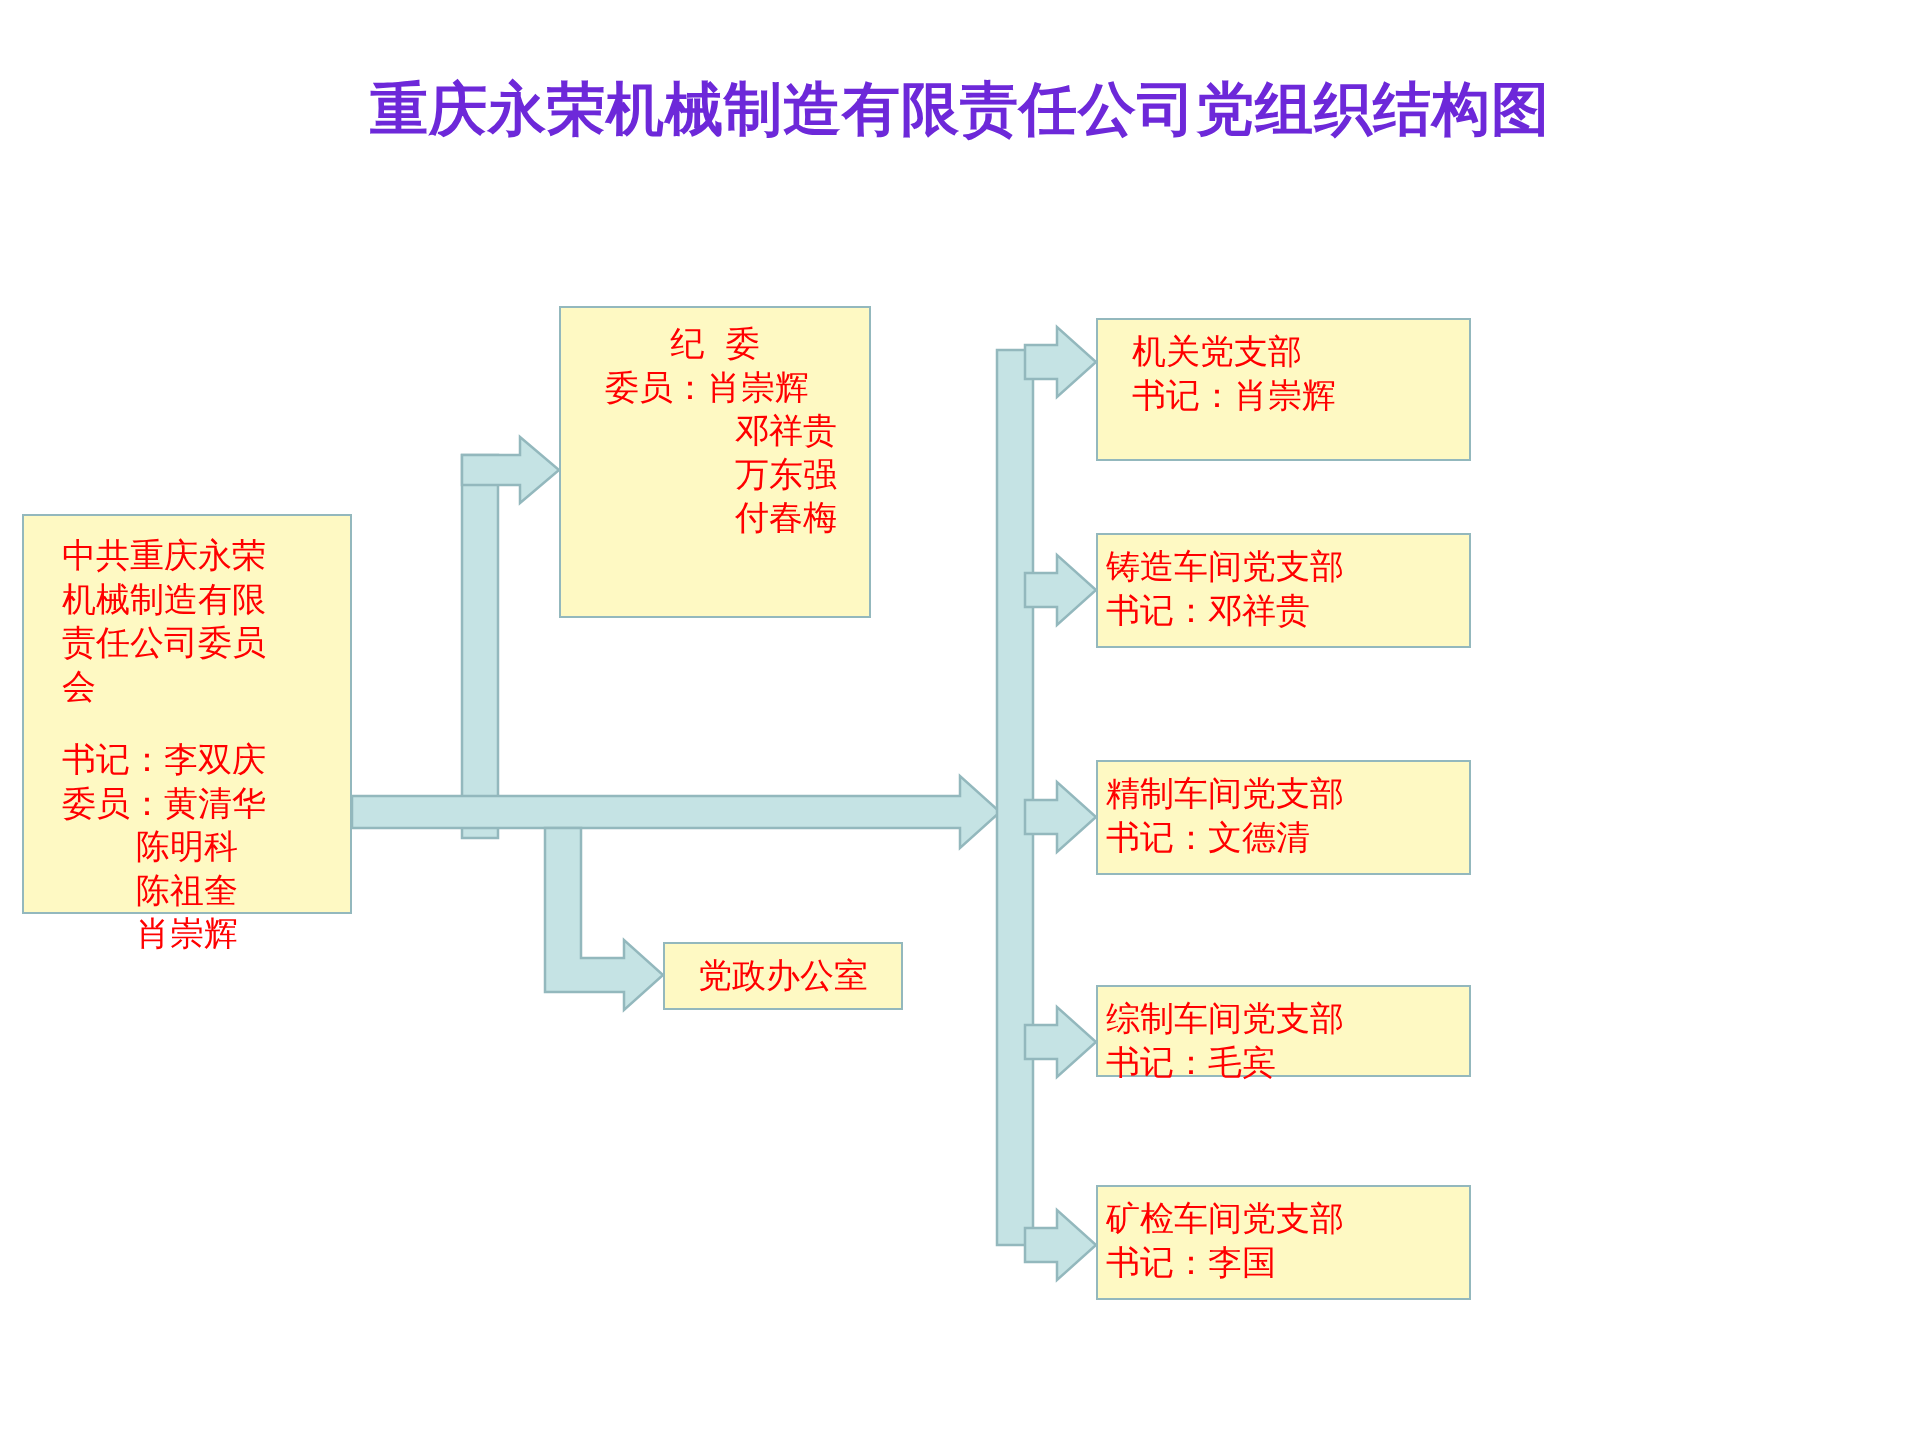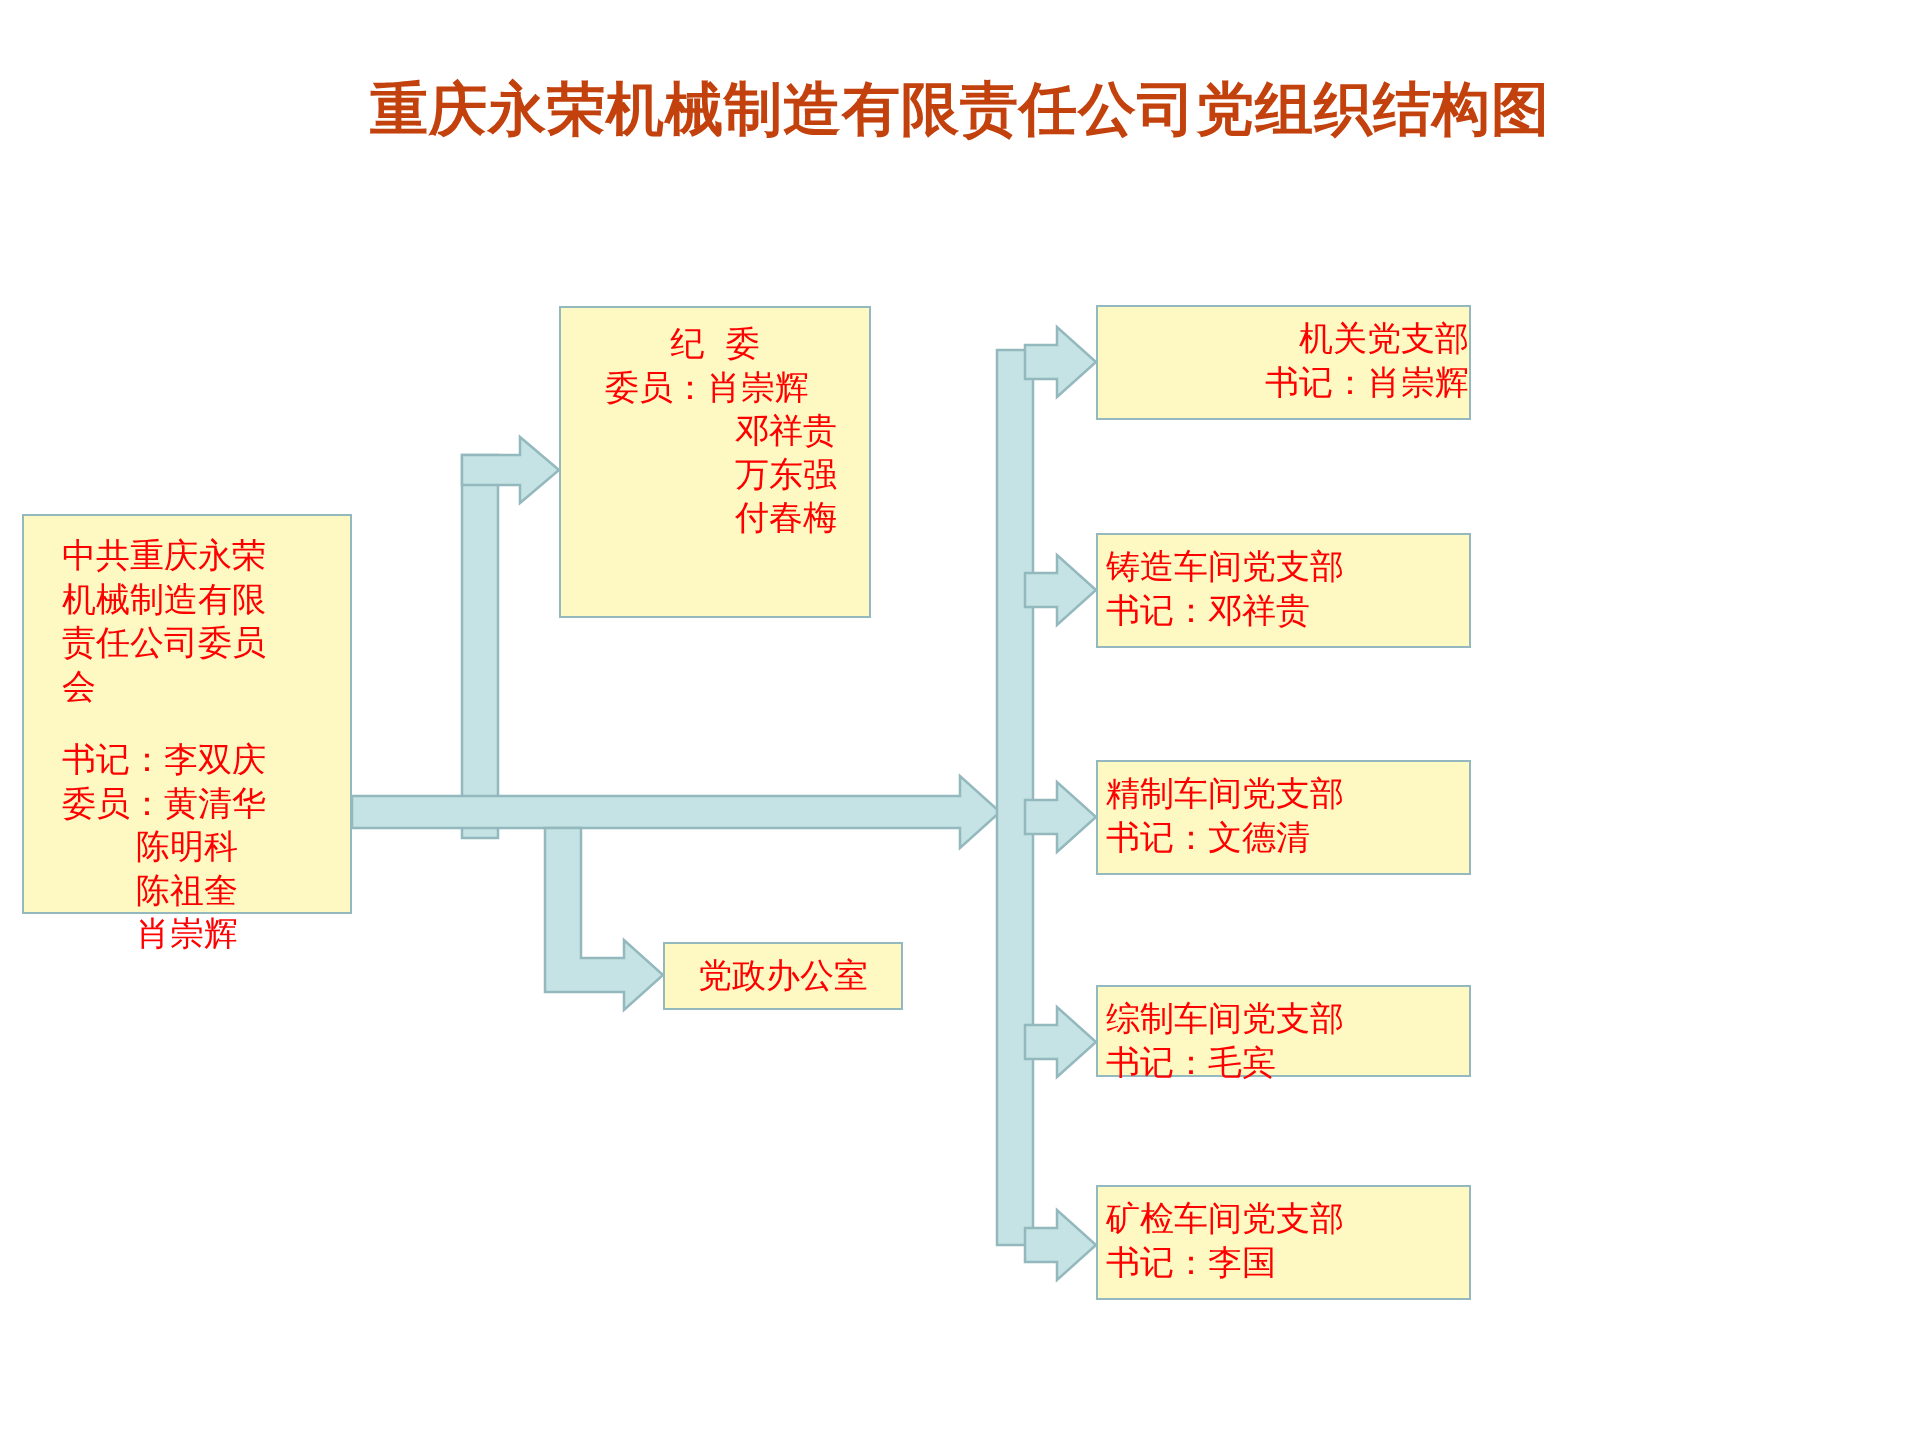--- a/index.html
+++ b/index.html
@@ -16,21 +16,21 @@
     overflow: hidden;
   }
 
   
   .chart-title {
     position: absolute;
     left: 0;
     top: 78px;
     width: 1920px;
     text-align: center;
-    color: #c2410c;
+    color: #6d28d9;
     font-size: 58px;
     font-weight: bold;
     letter-spacing: 1px;
     line-height: 1.1;
     white-space: nowrap;
   }
 
   
   .node {
     position: absolute;
@@ -77,21 +77,21 @@
     justify-content: center;
   }
 
   
   .branch {
     left: 1096px;
     width: 375px;
     padding-top: 10px;
   }
   .branch .line { padding-left: 8px; }
-  #branch-0 { top: 305px; height: 115px; text-align: right; }
+  #branch-0 { top: 318px; height: 143px; }
   #branch-1 { top: 533px; height: 115px; }
   #branch-2 { top: 760px; height: 115px; }
   #branch-3 { top: 985px; height: 92px; }
   #branch-4 { top: 1185px; height: 115px; }
 
   
   #wires {
     position: absolute;
     left: 0;
     top: 0;

